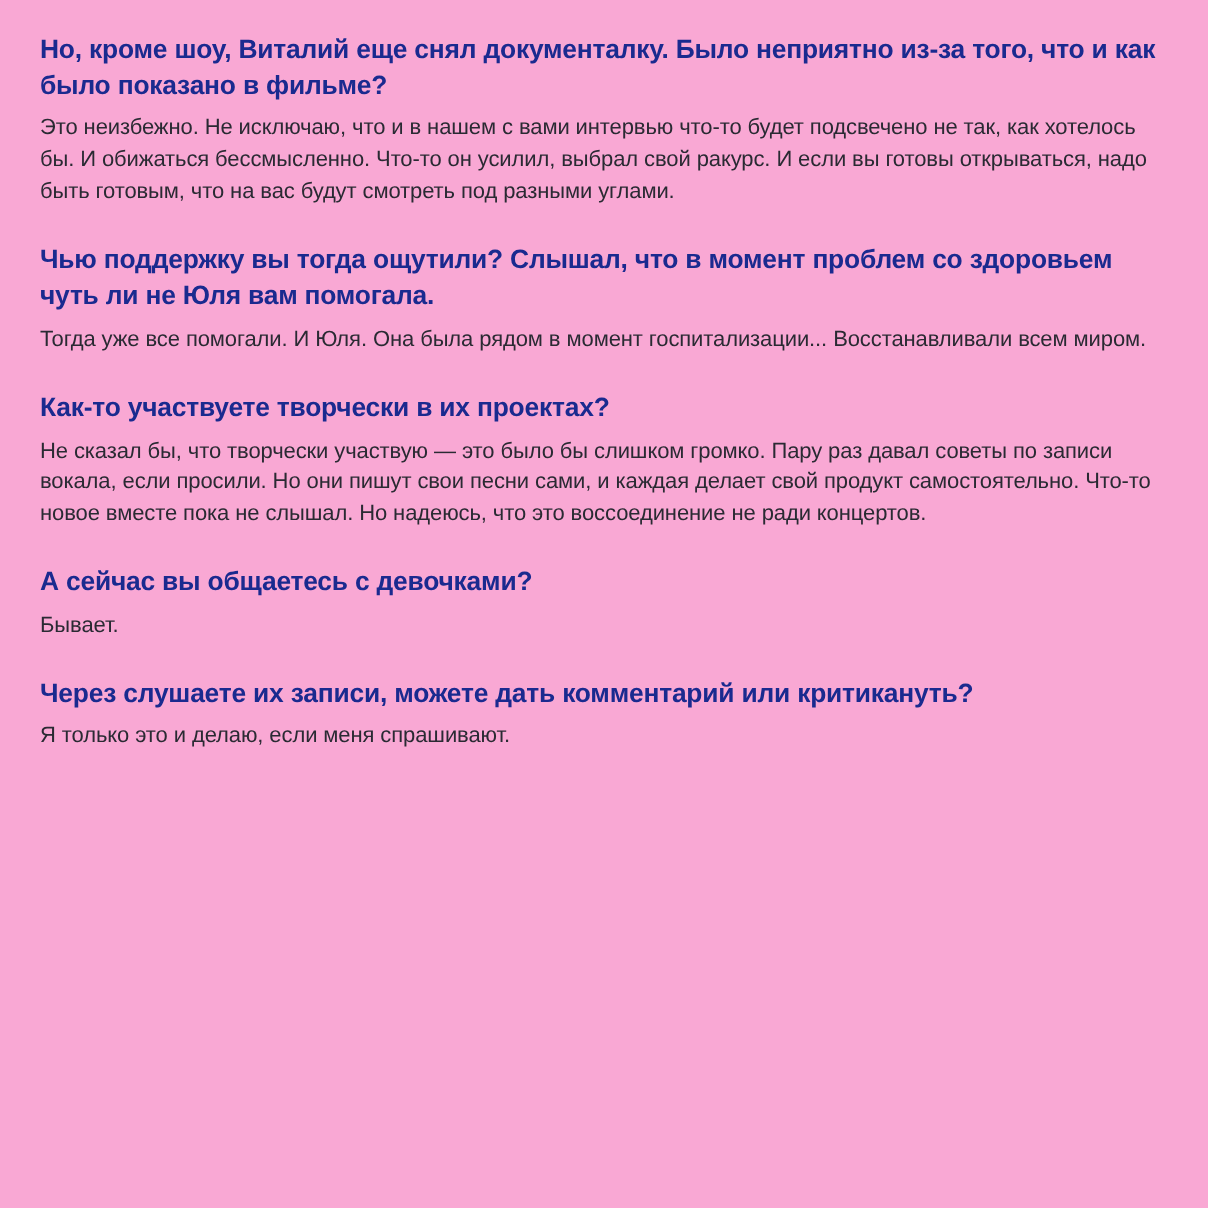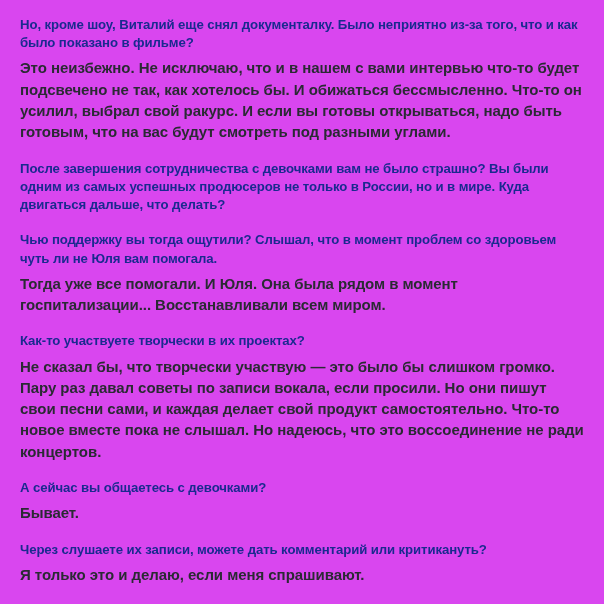--- a/index.html
+++ b/index.html
@@ -11,57 +11,55 @@
     height: 604px;
     background: #b8b8b8;
     font-family: "Liberation Sans", sans-serif;
     overflow: hidden;
   }
   .page {
     box-sizing: border-box;
     width: 604px;
     height: 604px;
     padding: 16px 20px 10px 20px;
-    background: #d946ef;
+    background: #f9a8d4;
   }
   .qa-block {
     margin-bottom: 17px;
   }
   .question {
     color: #1a2a8f;
     font-weight: bold;
     font-size: 13.2px;
     line-height: 1.38;
     margin: 0 0 5px 0;
     letter-spacing: -0.1px;
   }
   .answer {
     color: #2a2a33;
-    font-size: 15px;
+    font-size: 11px;
     line-height: 1.42;
     margin: 0;
     letter-spacing: -0.05px;
-    font-weight: bold;
   }
 </style>
 </head>
 <body>
 
 <div class="page">
 
   <div class="qa-block">
     <p class="question">Но, кроме шоу, Виталий еще снял документалку. Было неприятно из-за того, что и как было показано в фильме?</p>
     <p class="answer">Это неизбежно. Не исключаю, что и в нашем с вами интервью что-то будет подсвечено не так, как хотелось бы. И обижаться бессмысленно. Что-то он усилил, выбрал свой ракурс. И если вы готовы открываться, надо быть готовым, что на вас будут смотреть под разными углами.</p>
   </div>
 
   <div class="qa-block">
   </div>
 
   <div class="qa-block">
-    <p class="question">После завершения сотрудничества с девочками вам не было страшно? Вы были одним из самых успешных продюсеров не только в России, но и в мире. Куда двигаться дальше, что делать?</p>
   </div>
 
   <div class="qa-block">
     <p class="question">Чью поддержку вы тогда ощутили? Слышал, что в момент проблем со здоровьем чуть ли не Юля вам помогала.</p>
     <p class="answer">Тогда уже все помогали. И Юля. Она была рядом в момент госпитализации... Восстанавливали всем миром.</p>
   </div>
 
   <div class="qa-block">
     <p class="question">Как-то участвуете творчески в их проектах?</p>
     <p class="answer">Не сказал бы, что творчески участвую — это было бы слишком громко. Пару раз давал советы по записи вокала, если просили. Но они пишут свои песни сами, и каждая делает свой продукт самостоятельно. Что-то новое вместе пока не слышал. Но надеюсь, что это воссоединение не ради концертов.</p>

